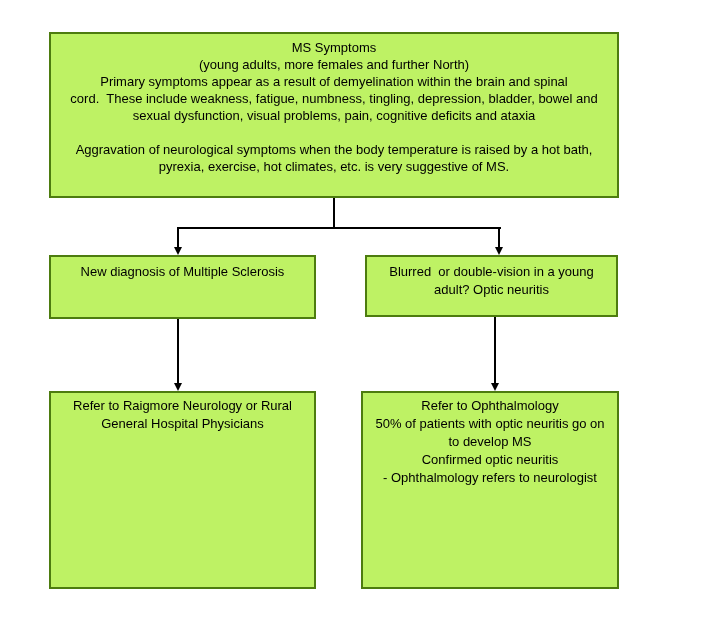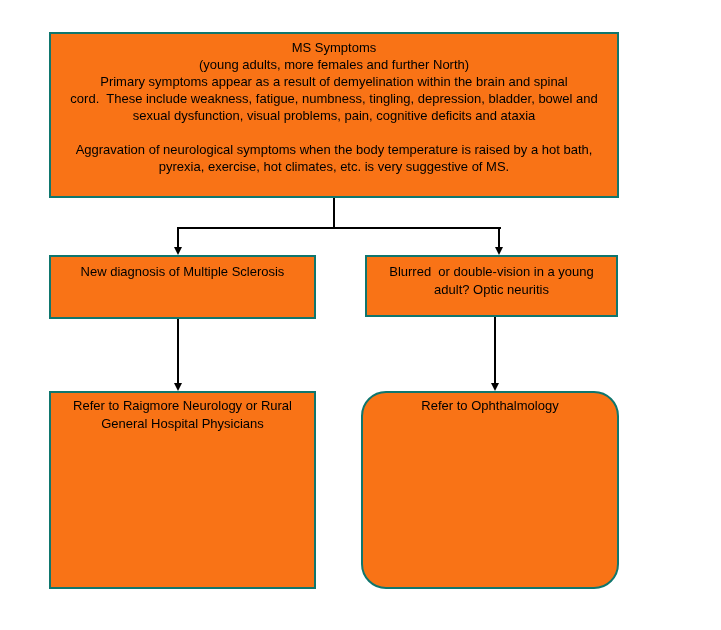--- a/index.html
+++ b/index.html
@@ -12,40 +12,40 @@
     width: 721px;
     height: 630px;
     background: #ffffff;
     font-family: "Liberation Sans", "DejaVu Sans", sans-serif;
     color: #000000;
     overflow: hidden;
   }
   .node {
     position: absolute;
     box-sizing: border-box;
-    border: 2px solid #0f766e;
-    background: #f97316;
+    border: 2px solid #4d7c0f;
+    background: #bef264;
     text-align: center;
   }
   .node .txt {
     white-space: pre-wrap;
     font-size: 13px;
     line-height: 18px;
   }
   .node .txt.tight {
     line-height: 17px;
   }
   .node .title {
     font-weight: normal;
   }
   .box-top      { left: 49px;  top: 32px;  width: 570px; height: 166px; padding-top: 5px; }
   .box-mid-l    { left: 49px;  top: 255px; width: 267px; height: 64px;  padding-top: 6px; }
   .box-mid-r    { left: 365px; top: 255px; width: 253px; height: 62px;  padding-top: 6px; }
   .box-bot-l    { left: 49px;  top: 391px; width: 267px; height: 198px; padding-top: 4px; }
-  .box-bot-r    { left: 361px; top: 391px; width: 258px; height: 198px; padding-top: 4px; border-radius: 25px; }
+  .box-bot-r    { left: 361px; top: 391px; width: 258px; height: 198px; padding-top: 4px; }
   .cline {
     position: absolute;
     background: #000000;
   }
   .arrowhead {
     position: absolute;
     width: 0;
     height: 0;
     border-left: 4px solid transparent;
     border-right: 4px solid transparent;
@@ -92,15 +92,19 @@
   <div class="cline" style="left:494px; top:317px; width:2px; height:67px;"></div>
   <div class="arrowhead" style="left:491px; top:383px;"></div>
 
   <div class="node box-bot-l">
     <div class="txt title">Refer to Raigmore Neurology or Rural
 General Hospital Physicians</div>
   </div>
 
   <div class="node box-bot-r">
     <div class="txt title">Refer to Ophthalmology</div>
+    <div class="txt">50% of patients with optic neuritis go on
+to develop MS
+Confirmed optic neuritis
+- Ophthalmology refers to neurologist</div>
   </div>
 
 </div>
 
 </body></html>

